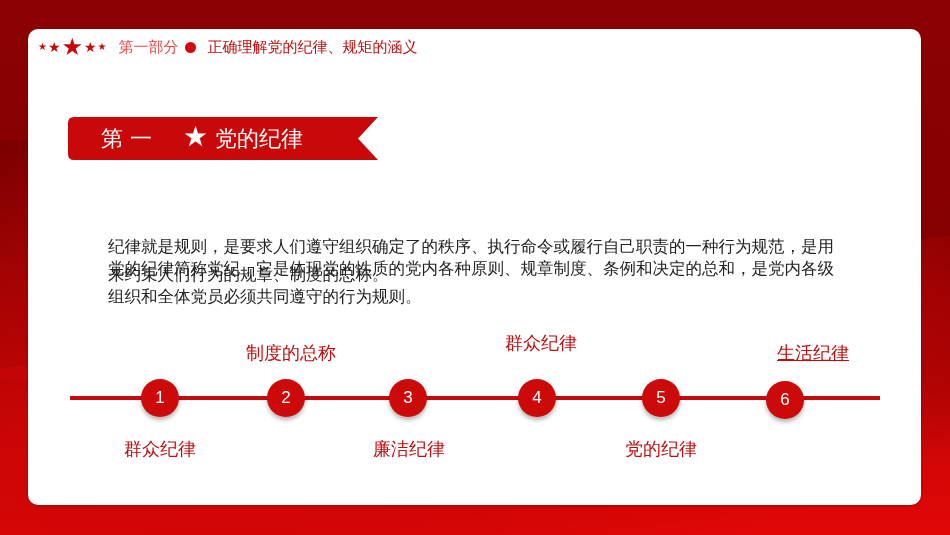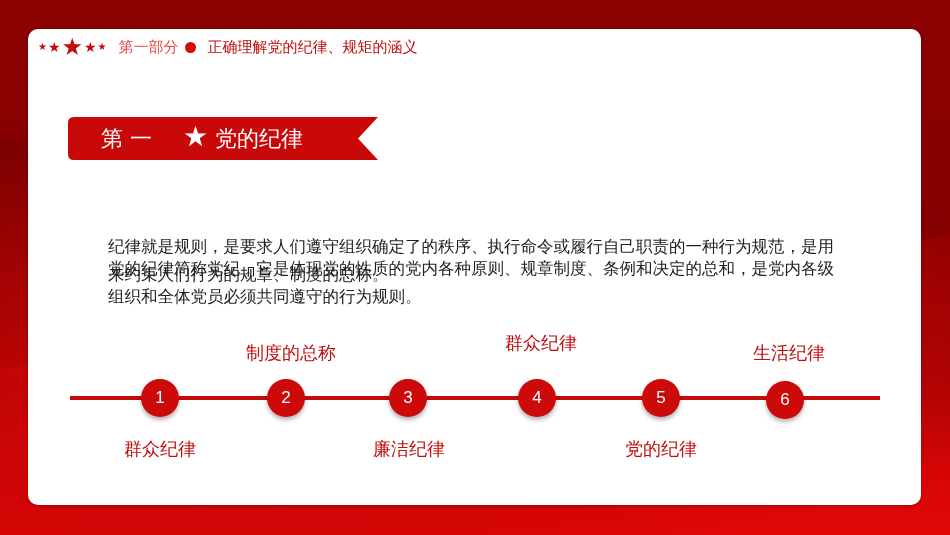--- a/index.html
+++ b/index.html
@@ -90,13 +90,13 @@
 <div class="node" style="left:389px;top:379px;">3</div>
 <div class="node" style="left:518px;top:379px;">4</div>
 <div class="node" style="left:642px;top:379px;">5</div>
 <div class="node" style="left:766px;top:381px;">6</div>
 
 <div class="lbl" style="left:100px;top:437px;">群众纪律</div>
 <div class="lbl" style="left:231px;top:341px;">制度的总称</div>
 <div class="lbl" style="left:349px;top:437px;">廉洁纪律</div>
 <div class="lbl" style="left:481px;top:331px;">群众纪律</div>
 <div class="lbl" style="left:601px;top:437px;">党的纪律</div>
-<div class="lbl" style="left:729px;top:341px;">生活纪律</div>
+<div class="lbl" style="left:753px;top:341px;text-decoration:underline;">生活纪律</div>
 
 </body></html>

